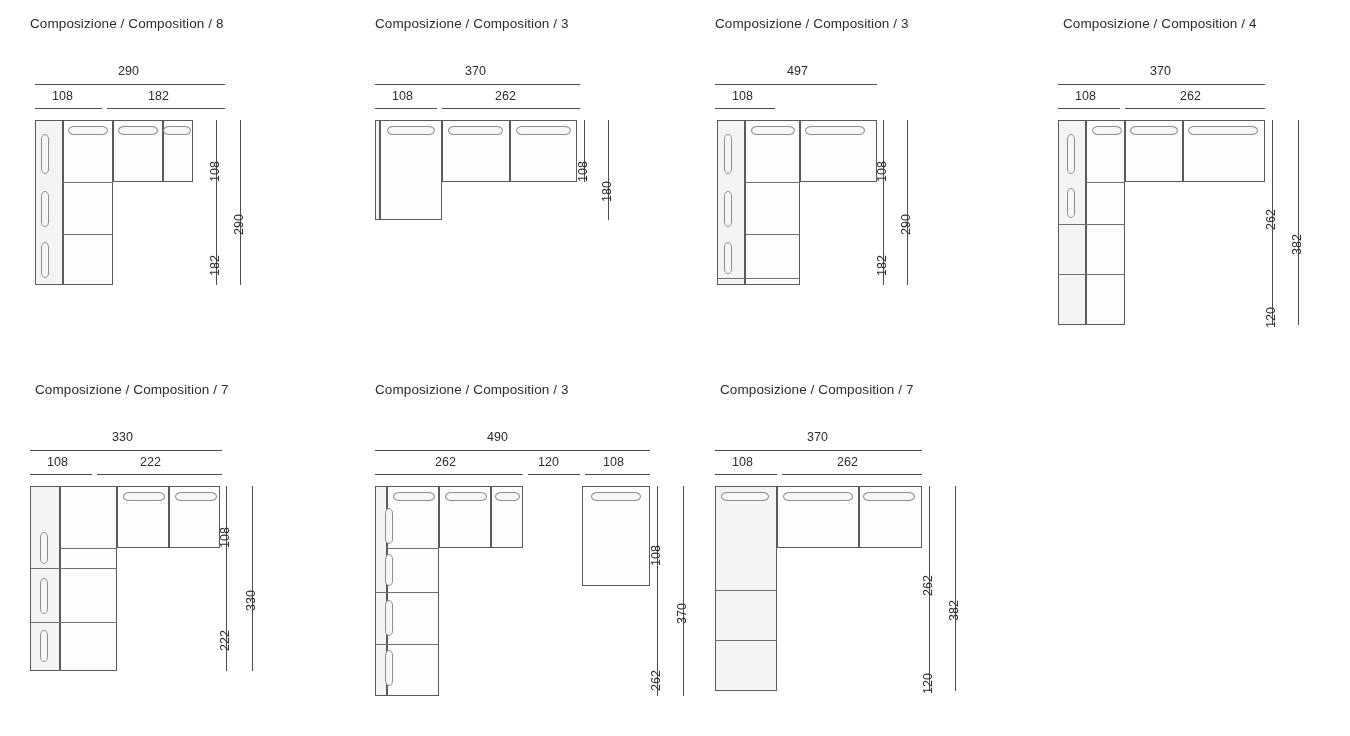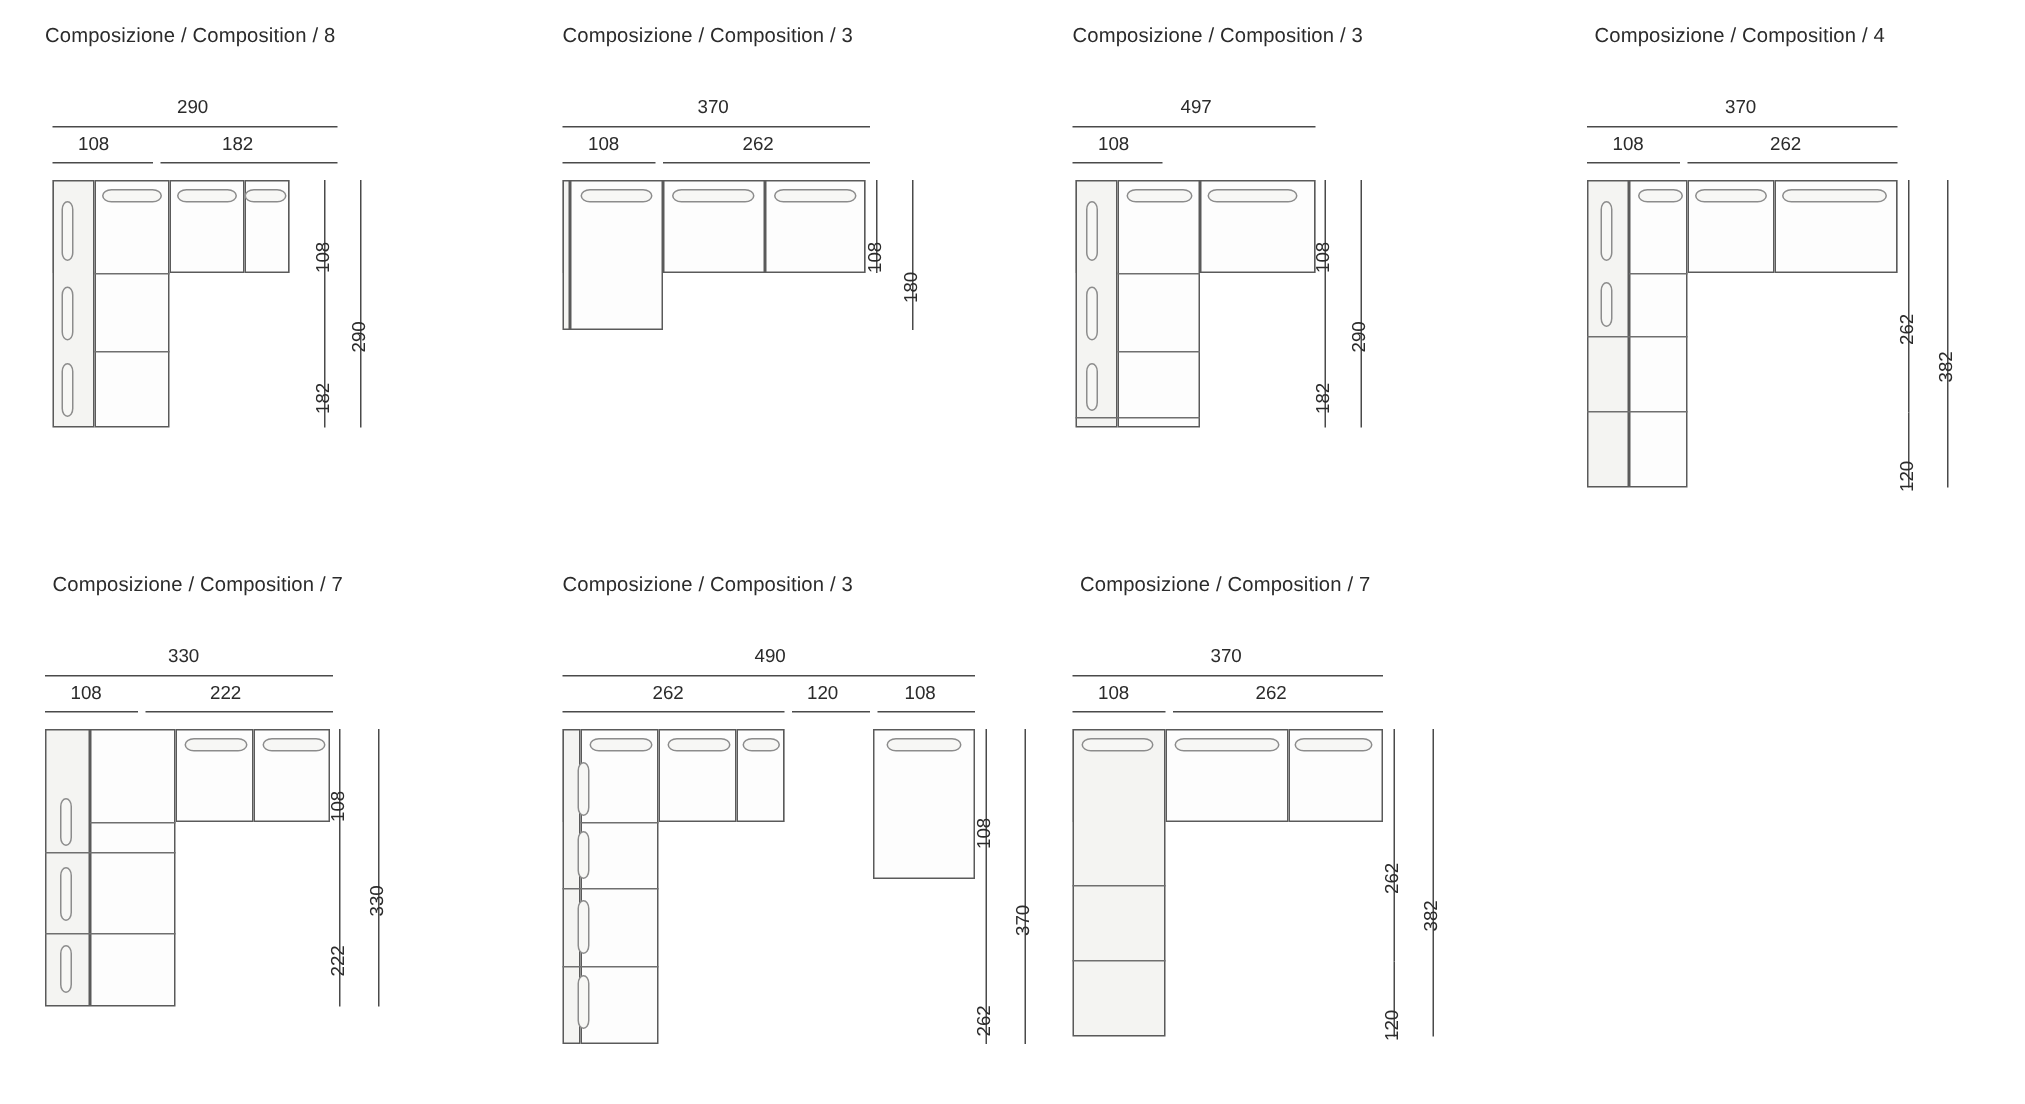--- a/index.html
+++ b/index.html
@@ -224,21 +224,21 @@
     <div class="dim-txt vert" style="left:202px; top:152px;">108</div>
     <div class="dim-txt vert" style="left:202px; top:255px;">222</div>
     <div class="ln vln" style="left:222px; top:104px; height:185px;"></div>
     <div class="dim-txt vert" style="left:228px; top:215px;">330</div>
   </div>
 
   <div class="comp" style="left:375px; top:382px; width:330px; height:320px;">
     <div class="comp-title" style="left:0; top:0; position:absolute;">Composizione / Composition / 3</div>
 
     <div class="ln hln" style="left:0px; top:68px; width:275px;"></div>
-    <div class="dim-txt" style="left:128px; top:48px;">490</div>
+    <div class="dim-txt" style="left:112px; top:48px;">490</div>
     <div class="ln hln" style="left:0px; top:92px; width:148px;"></div>
     <div class="ln hln" style="left:153px; top:92px; width:52px;"></div>
     <div class="ln hln" style="left:210px; top:92px; width:65px;"></div>
     <div class="dim-txt" style="left:60px; top:73px;">262</div>
     <div class="dim-txt" style="left:163px; top:73px;">120</div>
     <div class="dim-txt" style="left:228px; top:73px;">108</div>
 
     <div class="box" style="left:0px; top:104px; width:148px; height:62px;"></div>
     <div class="box fillsoft" style="left:0px; top:104px; width:12px; height:210px;"></div>
     <div class="box" style="left:12px; top:104px; width:52px; height:210px;"></div>

